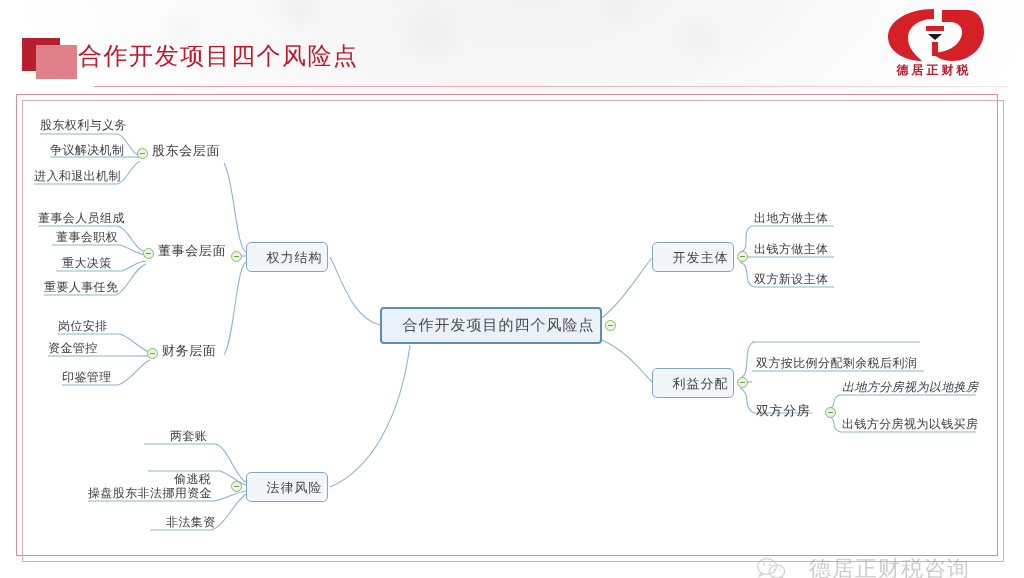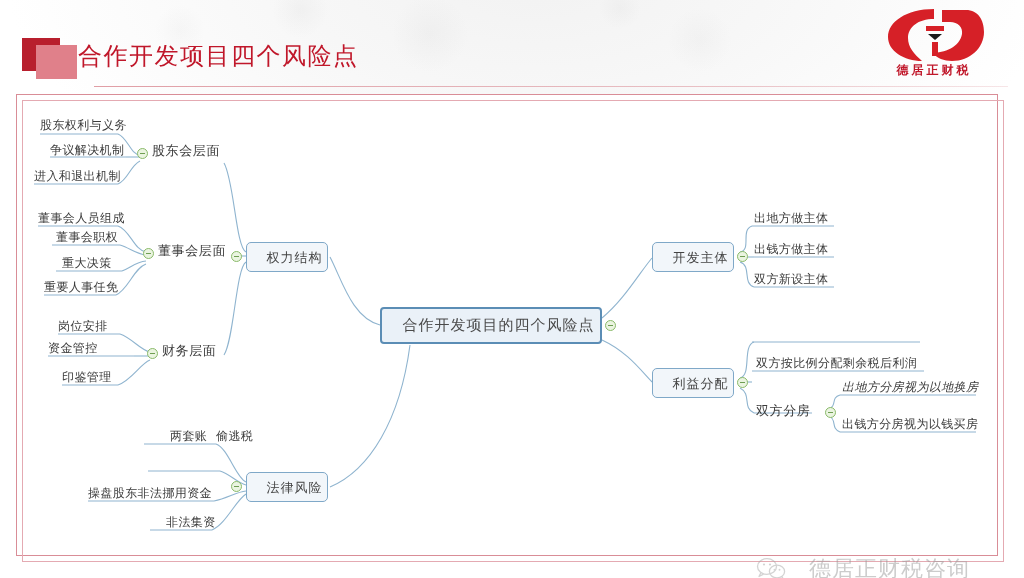--- a/index.html
+++ b/index.html
@@ -343,21 +343,21 @@
   <div class="node leaf" style="left:38px; top:211px;">董事会人员组成</div>
   <div class="node leaf" style="left:56px; top:230px;">董事会职权</div>
   <div class="node leaf" style="left:62px; top:256px;">重大决策</div>
   <div class="node leaf" style="left:44px; top:280px;">重要人事任免</div>
 
   <div class="node leaf" style="left:58px; top:319px;">岗位安排</div>
   <div class="node leaf" style="left:48px; top:341px;">资金管控</div>
   <div class="node leaf" style="left:62px; top:370px;">印鉴管理</div>
 
   <div class="node leaf" style="left:170px; top:429px;">两套账</div>
-  <div class="node leaf" style="left:174px; top:429px;margin-left:42px;">偷逃税</div>
+  <div class="node leaf" style="left:174px; top:472px;">偷逃税</div>
   <div class="node leaf" style="left:88px; top:486px;">操盘股东非法挪用资金</div>
   <div class="node leaf" style="left:166px; top:515px;">非法集资</div>
 
   <div class="node leaf" style="left:754px; top:211px;">出地方做主体</div>
   <div class="node leaf" style="left:754px; top:242px;">出钱方做主体</div>
   <div class="node leaf" style="left:754px; top:272px;">双方新设主体</div>
 
   <div class="node leaf" style="left:756px; top:356px;">双方按比例分配剩余税后利润</div>
   <div class="node leaf mid" style="left:756px; top:403px;">双方分房</div>
   <div class="toggle" style="left:825px; top:407px;"></div>

